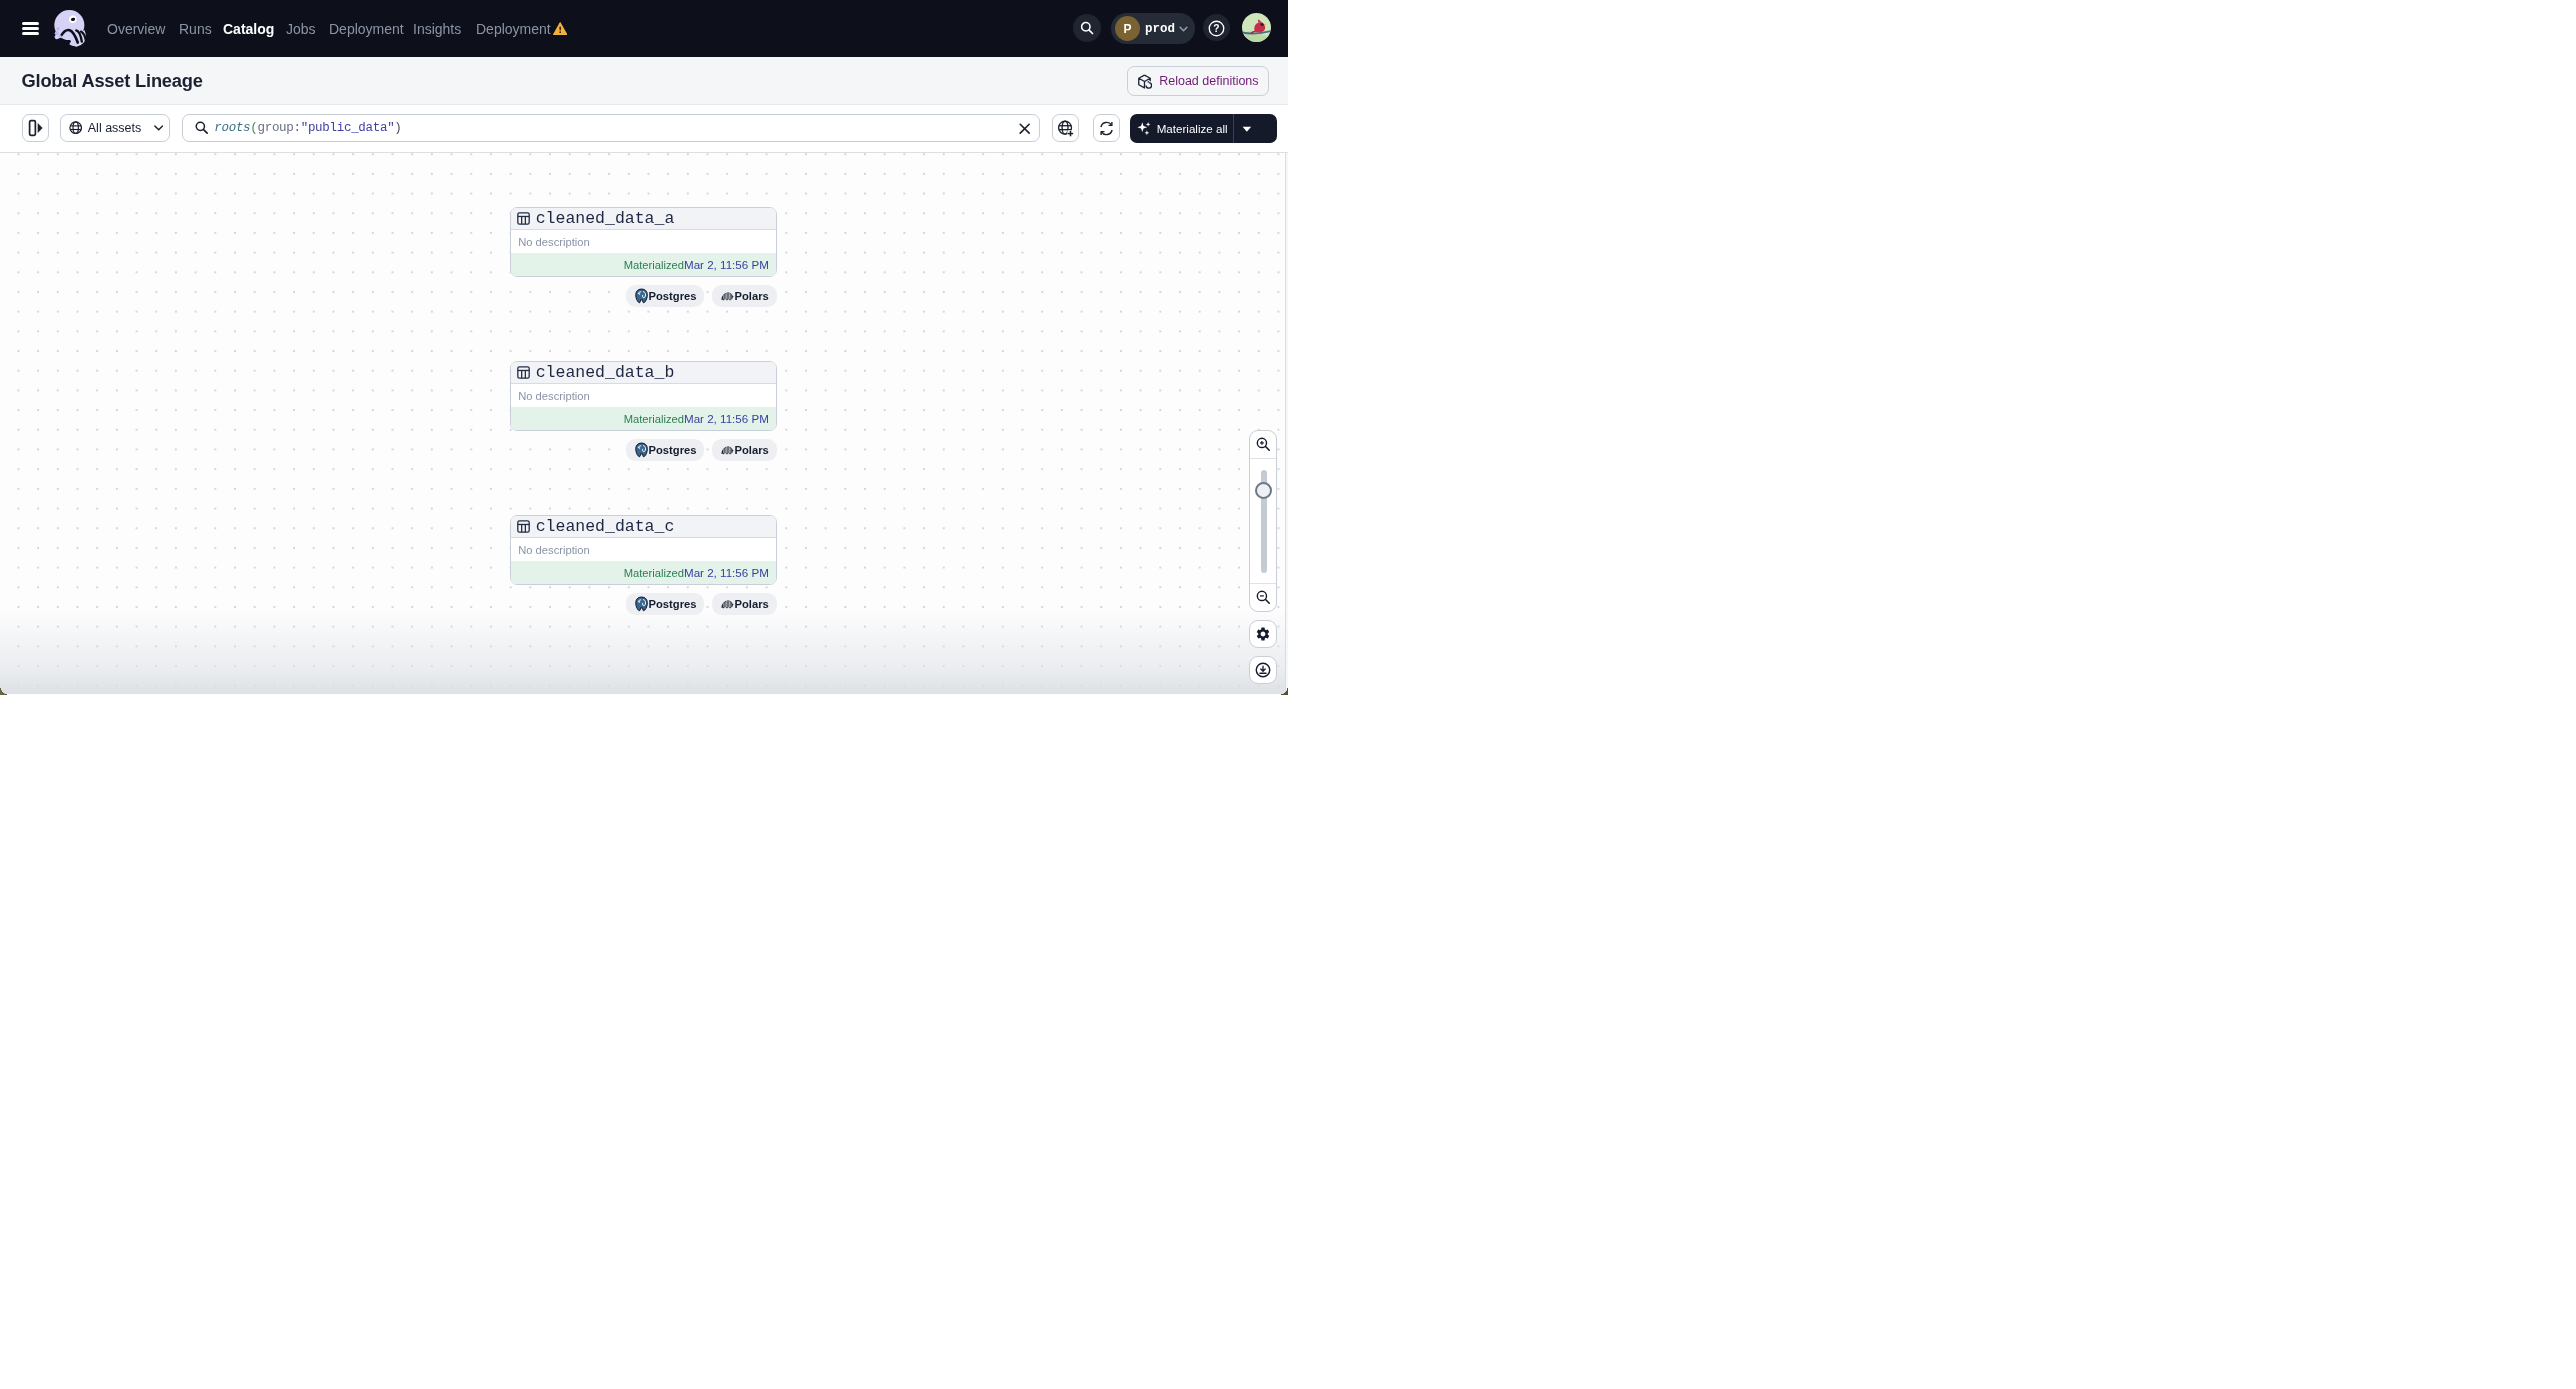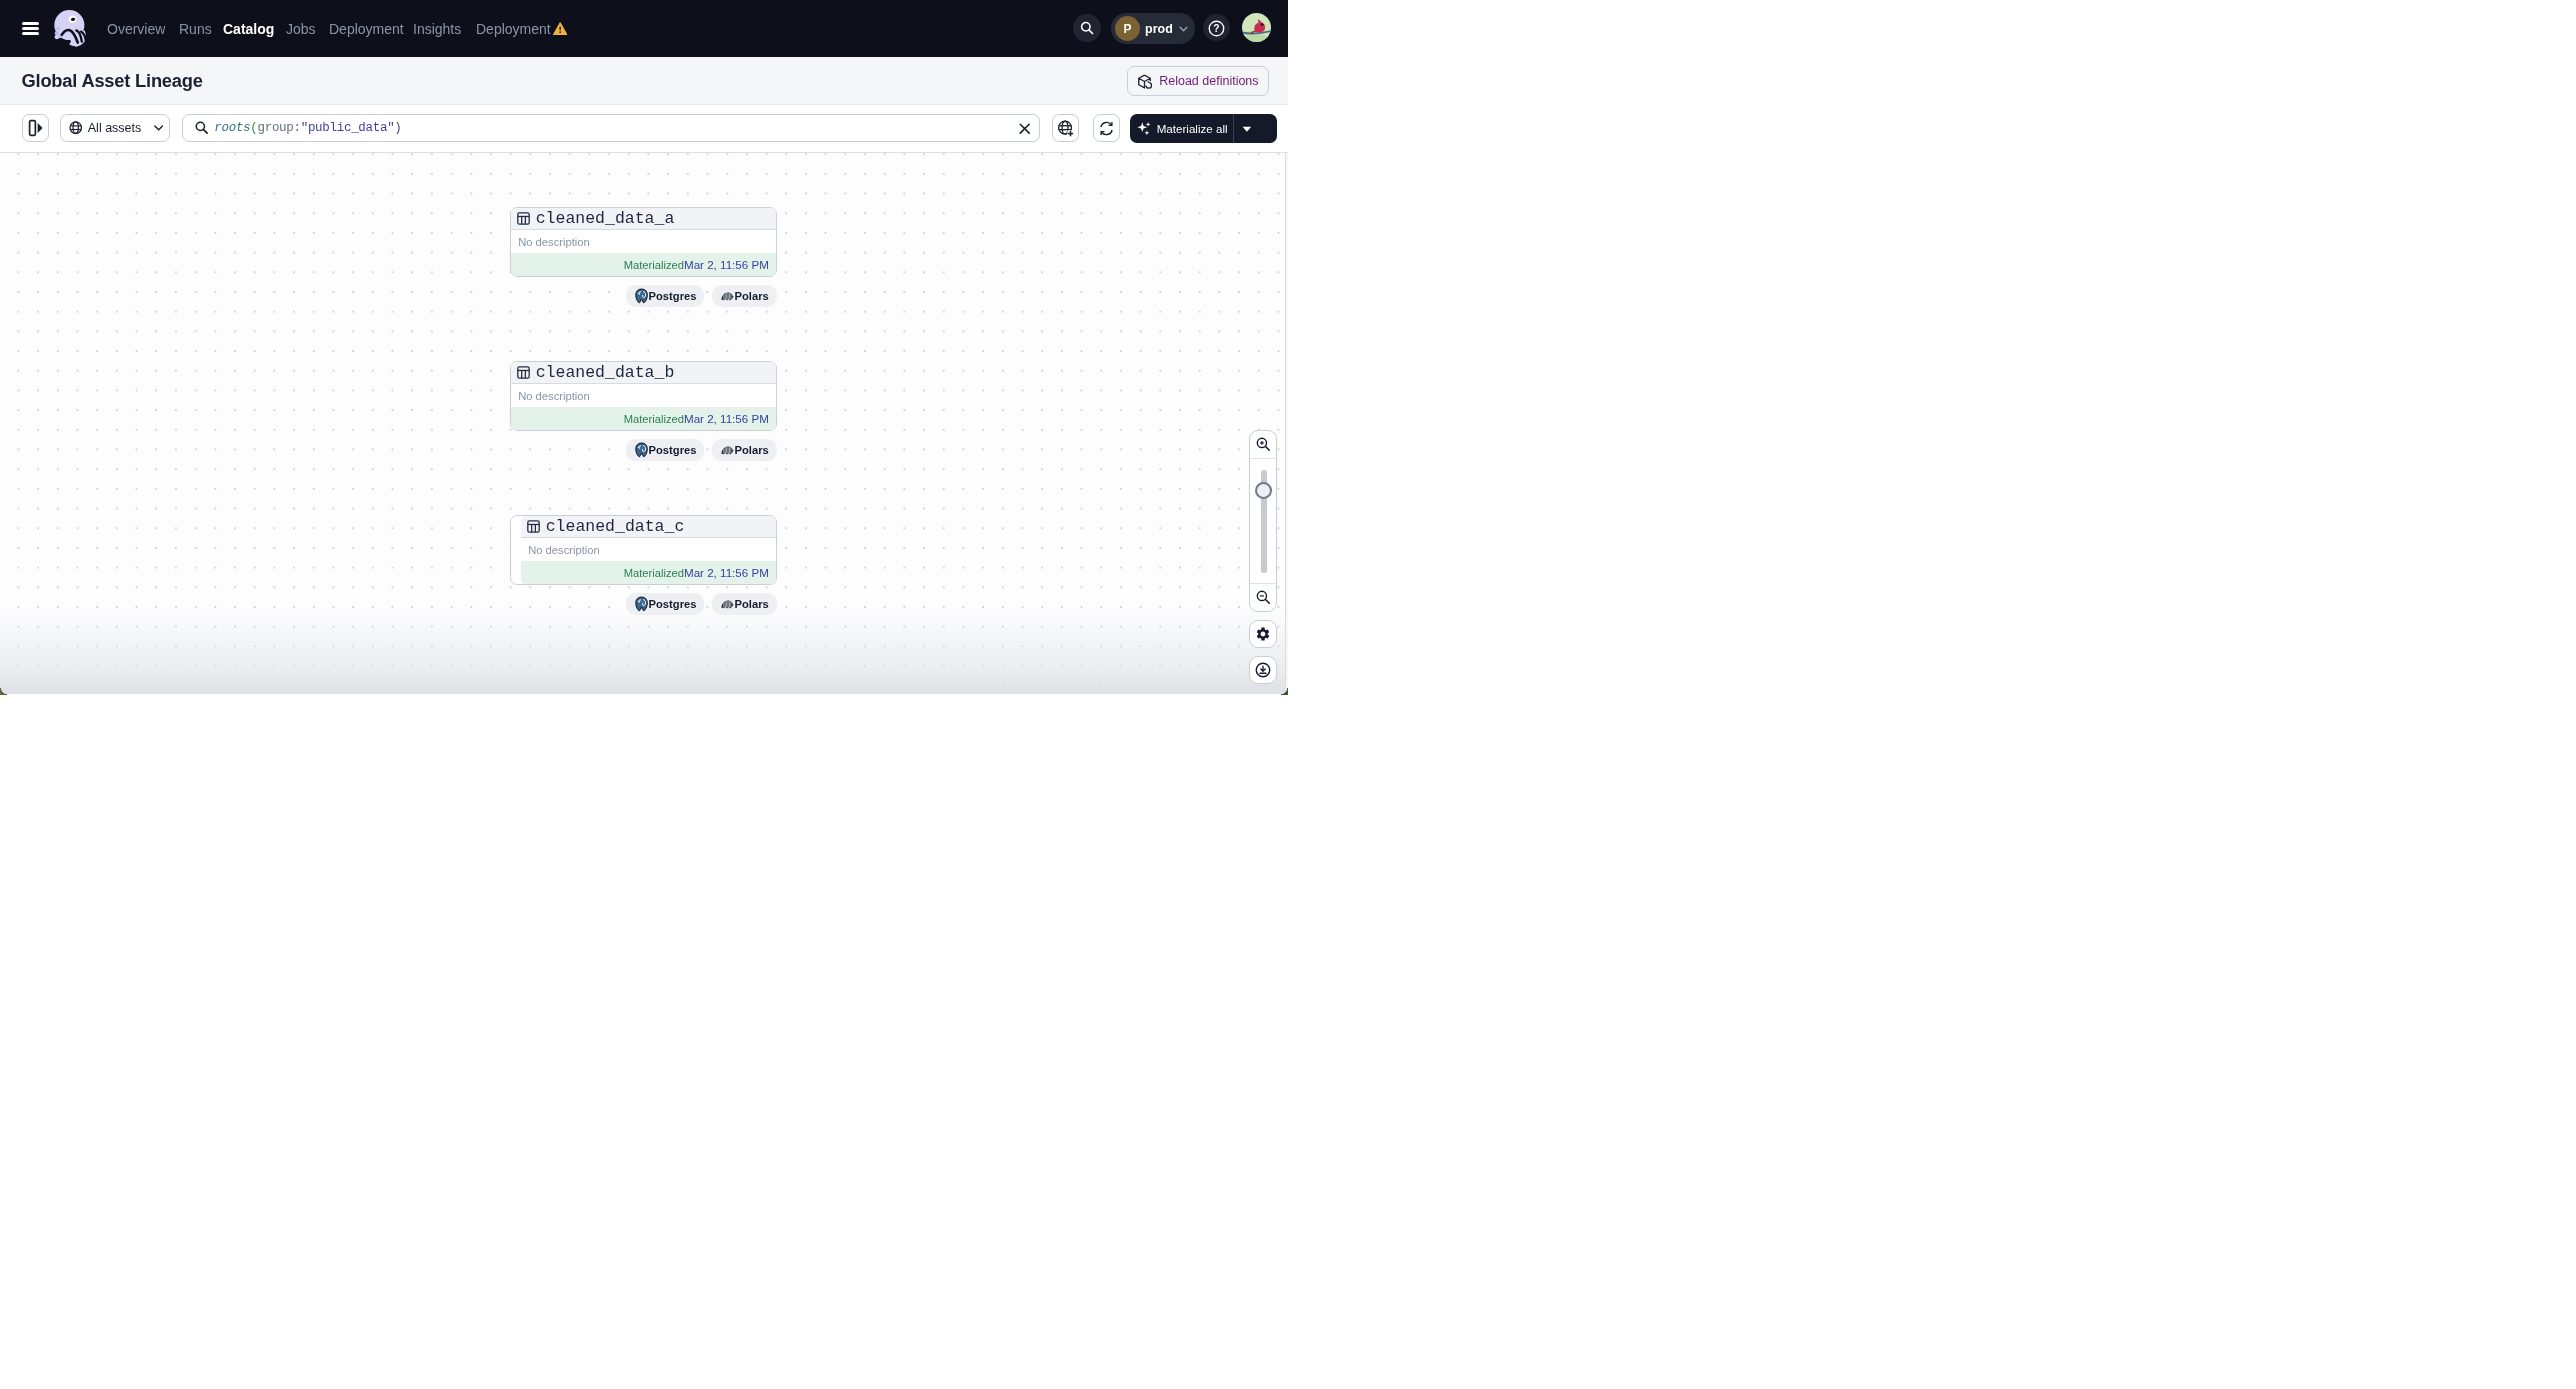--- a/index.html
+++ b/index.html
@@ -87,21 +87,21 @@
       <circle cx="8.05" cy="11.4" r="1" fill="#2b2214"></circle>
     </svg>
 
     <div class="abs" style="left:1073px; top:14px; width:28px; height:28px; border-radius:50%; background:#202531;"></div>
     <svg class="abs" style="left:1080px; top:21px;" width="14.3" height="14.3" viewBox="0 0 16 16">
       <circle cx="6.5" cy="6.5" r="4.7" fill="none" stroke="#fff" stroke-width="1.7"></circle>
       <line x1="10.2" y1="10.2" x2="14" y2="14" stroke="#fff" stroke-width="1.9" stroke-linecap="round"></line>
     </svg>
     <div class="abs" style="left:1111px; top:13.4px; width:84px; height:31px; border-radius:15.5px; background:#262b38;"></div>
     <div class="abs" style="left:1115px; top:16.4px; width:25px; height:25px; border-radius:50%; background:#7b6233; color:#fff; font-size:12px; font-weight:600; display:flex; align-items:center; justify-content:center;">P</div>
-    <div class="abs" style="left:1145px; top:22px; color:#fff; font-size:12.5px; font-weight:600;">prod</div>
+    <div class="abs" style="left:1145px; top:22px; color:#fff; font-size:12.5px; font-weight:600;font-family:Liberation Mono, monospace;">prod</div>
     <svg class="abs" style="left:1179px; top:26px;" width="9" height="6.3" viewBox="0 0 12 8">
       <path d="M1.5 1.5 L6 6 L10.5 1.5" fill="none" stroke="#97a0ad" stroke-width="1.9" stroke-linecap="round" stroke-linejoin="round"></path>
     </svg>
     <div class="abs" style="left:1203px; top:14.3px; width:27px; height:27px; border-radius:50%; background:#1f2430;"></div>
     <svg class="abs" style="left:1208px; top:19.5px;" width="17" height="17" viewBox="0 0 19 19">
       <circle cx="9.5" cy="9.5" r="8.1" fill="none" stroke="#fff" stroke-width="1.5"></circle>
       <text x="9.5" y="13.6" text-anchor="middle" font-size="11.5" font-weight="700" fill="#fff" font-family="Liberation Sans, sans-serif">?</text>
     </svg>
     <svg class="abs" style="left:1242px; top:13px;" width="29" height="29" viewBox="0 0 32 32">
       <defs>
@@ -226,21 +226,21 @@
             <line x1="10.3" y1="5.5" x2="10.3" y2="15" stroke="#222c44" stroke-width="1.6"></line>
           </svg>
         <span class="nm">cleaned_data_b</span>
       </div>
       <div class="cbody">No description</div>
       <div class="cfoot">
           <span class="m">Materialized</span>
           <span class="d">Mar 2, 11:56 PM</span>
         </div>
     </div>
-    <div class="card" style="top:362px;padding-left:10px;">
+    <div class="card" style="top:362px;">
       <div class="chead">
         <svg width="13" height="13" viewBox="0 0 16 16">
             <rect x="1" y="1" width="14" height="14" rx="2" fill="none" stroke="#222c44" stroke-width="1.6"></rect>
             <line x1="1" y1="5.5" x2="15" y2="5.5" stroke="#222c44" stroke-width="1.6"></line>
             <line x1="5.75" y1="5.5" x2="5.75" y2="15" stroke="#222c44" stroke-width="1.6"></line>
             <line x1="10.3" y1="5.5" x2="10.3" y2="15" stroke="#222c44" stroke-width="1.6"></line>
           </svg>
         <span class="nm">cleaned_data_c</span>
       </div>
       <div class="cbody">No description</div>

